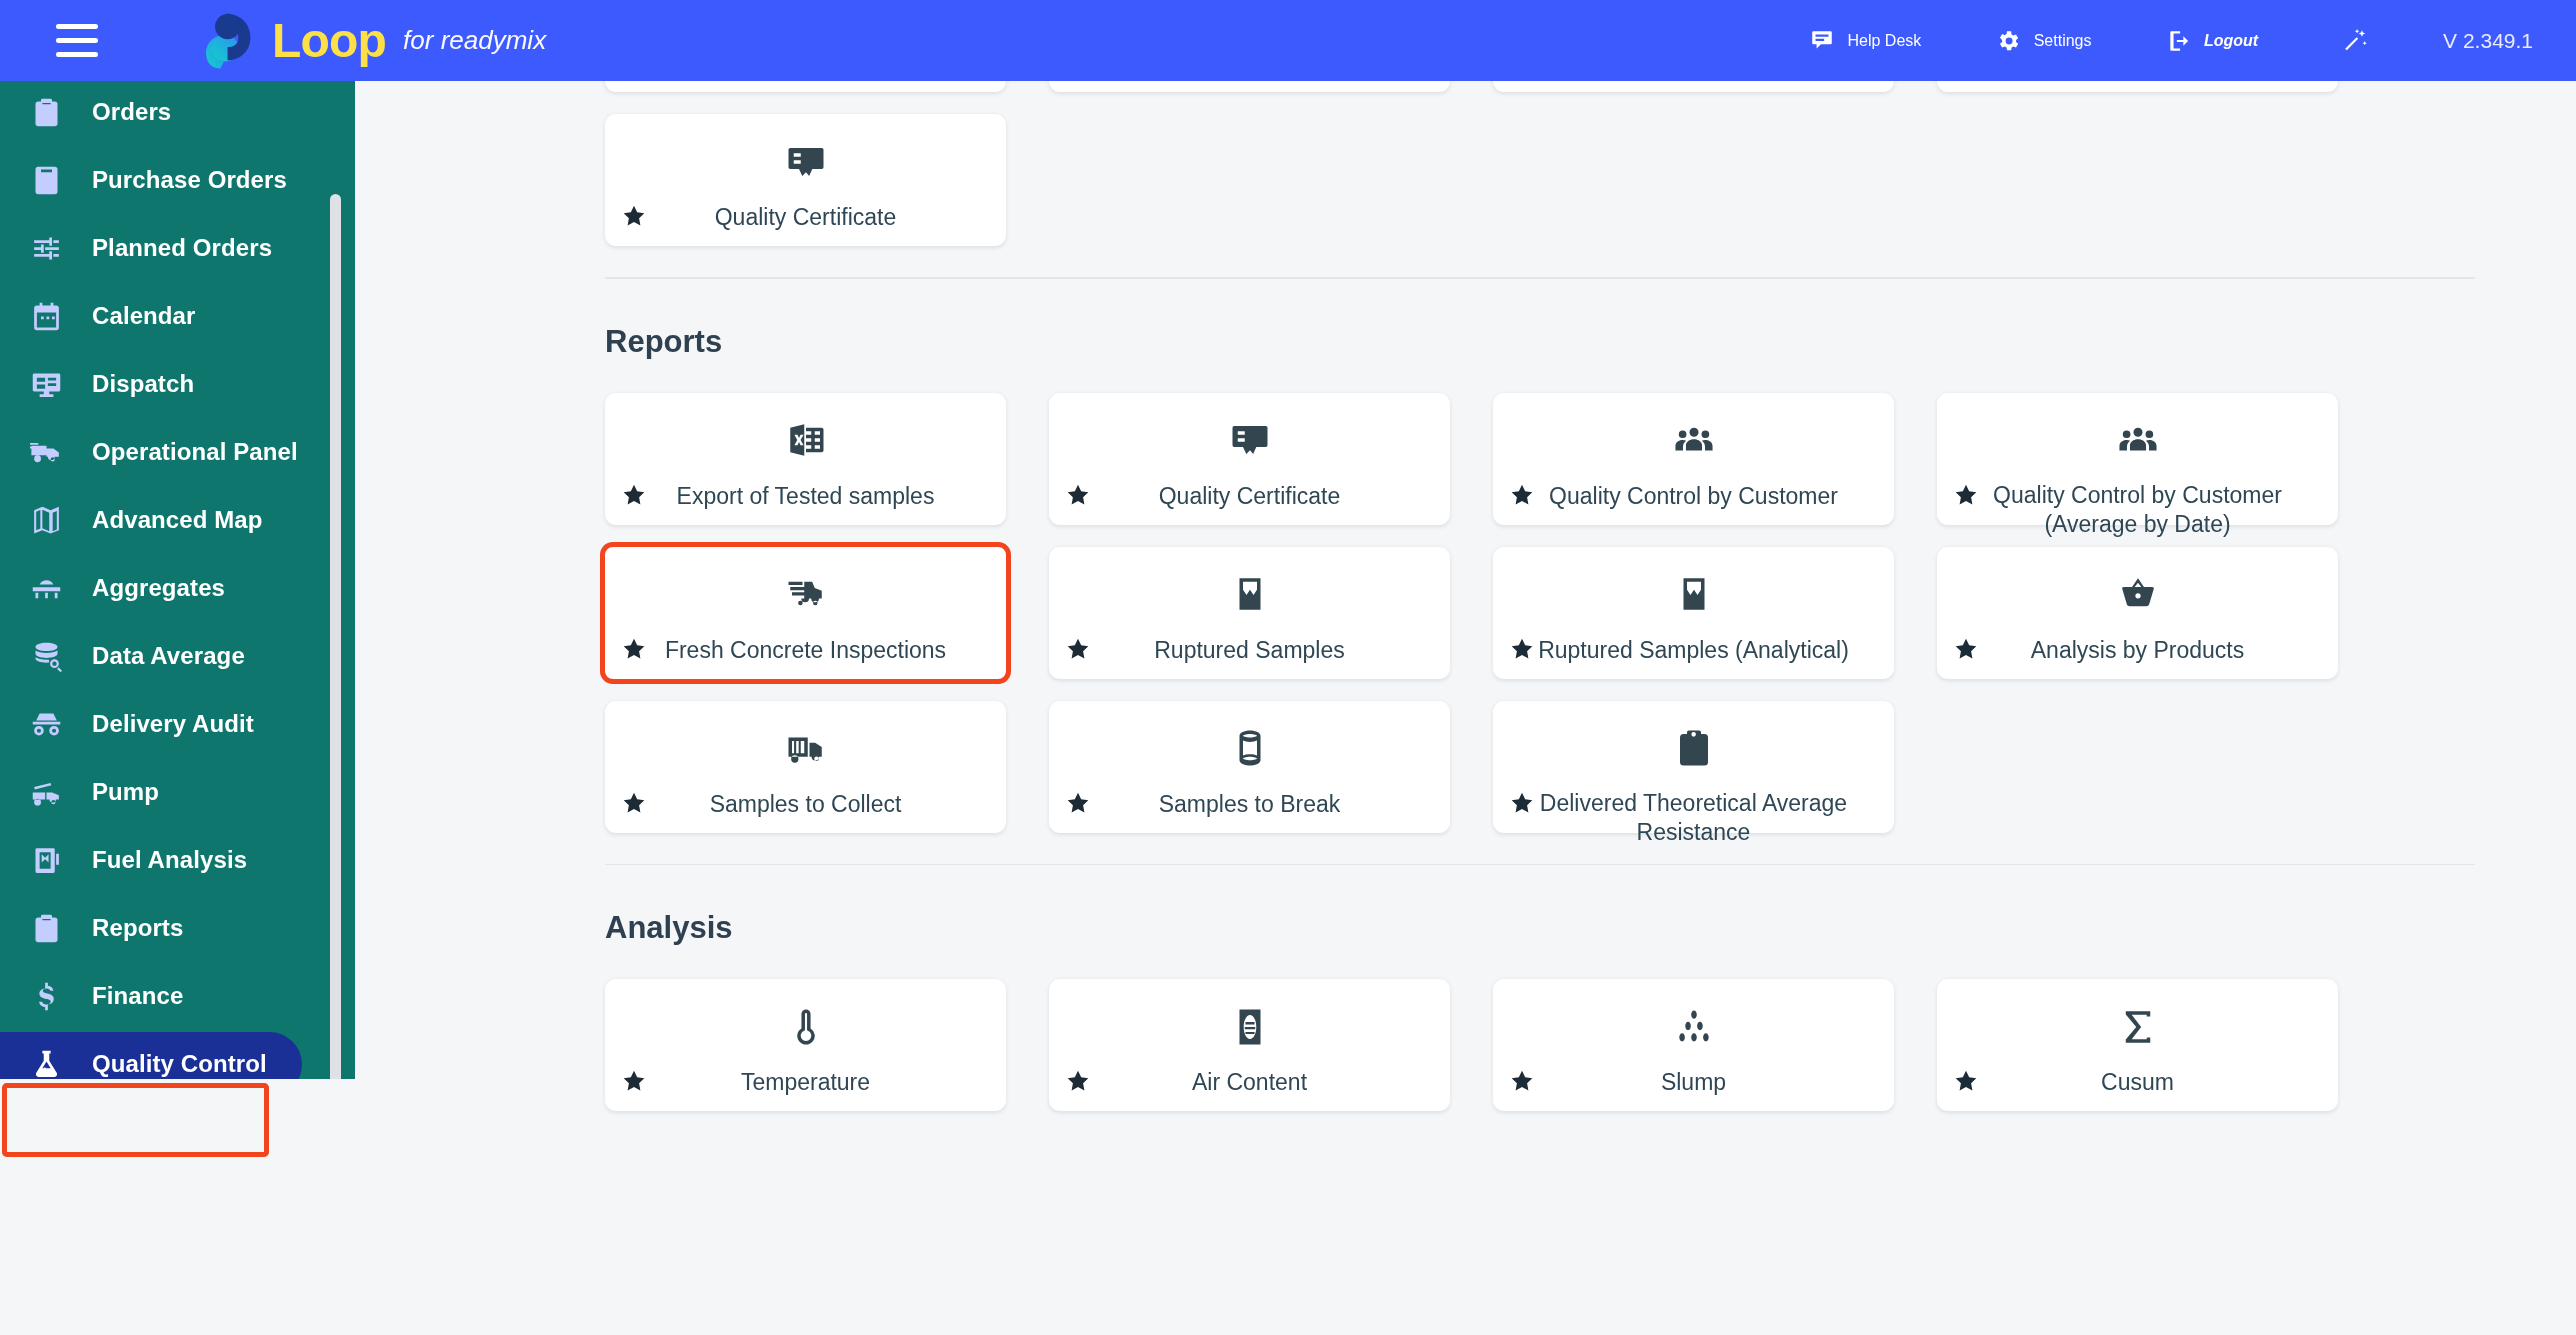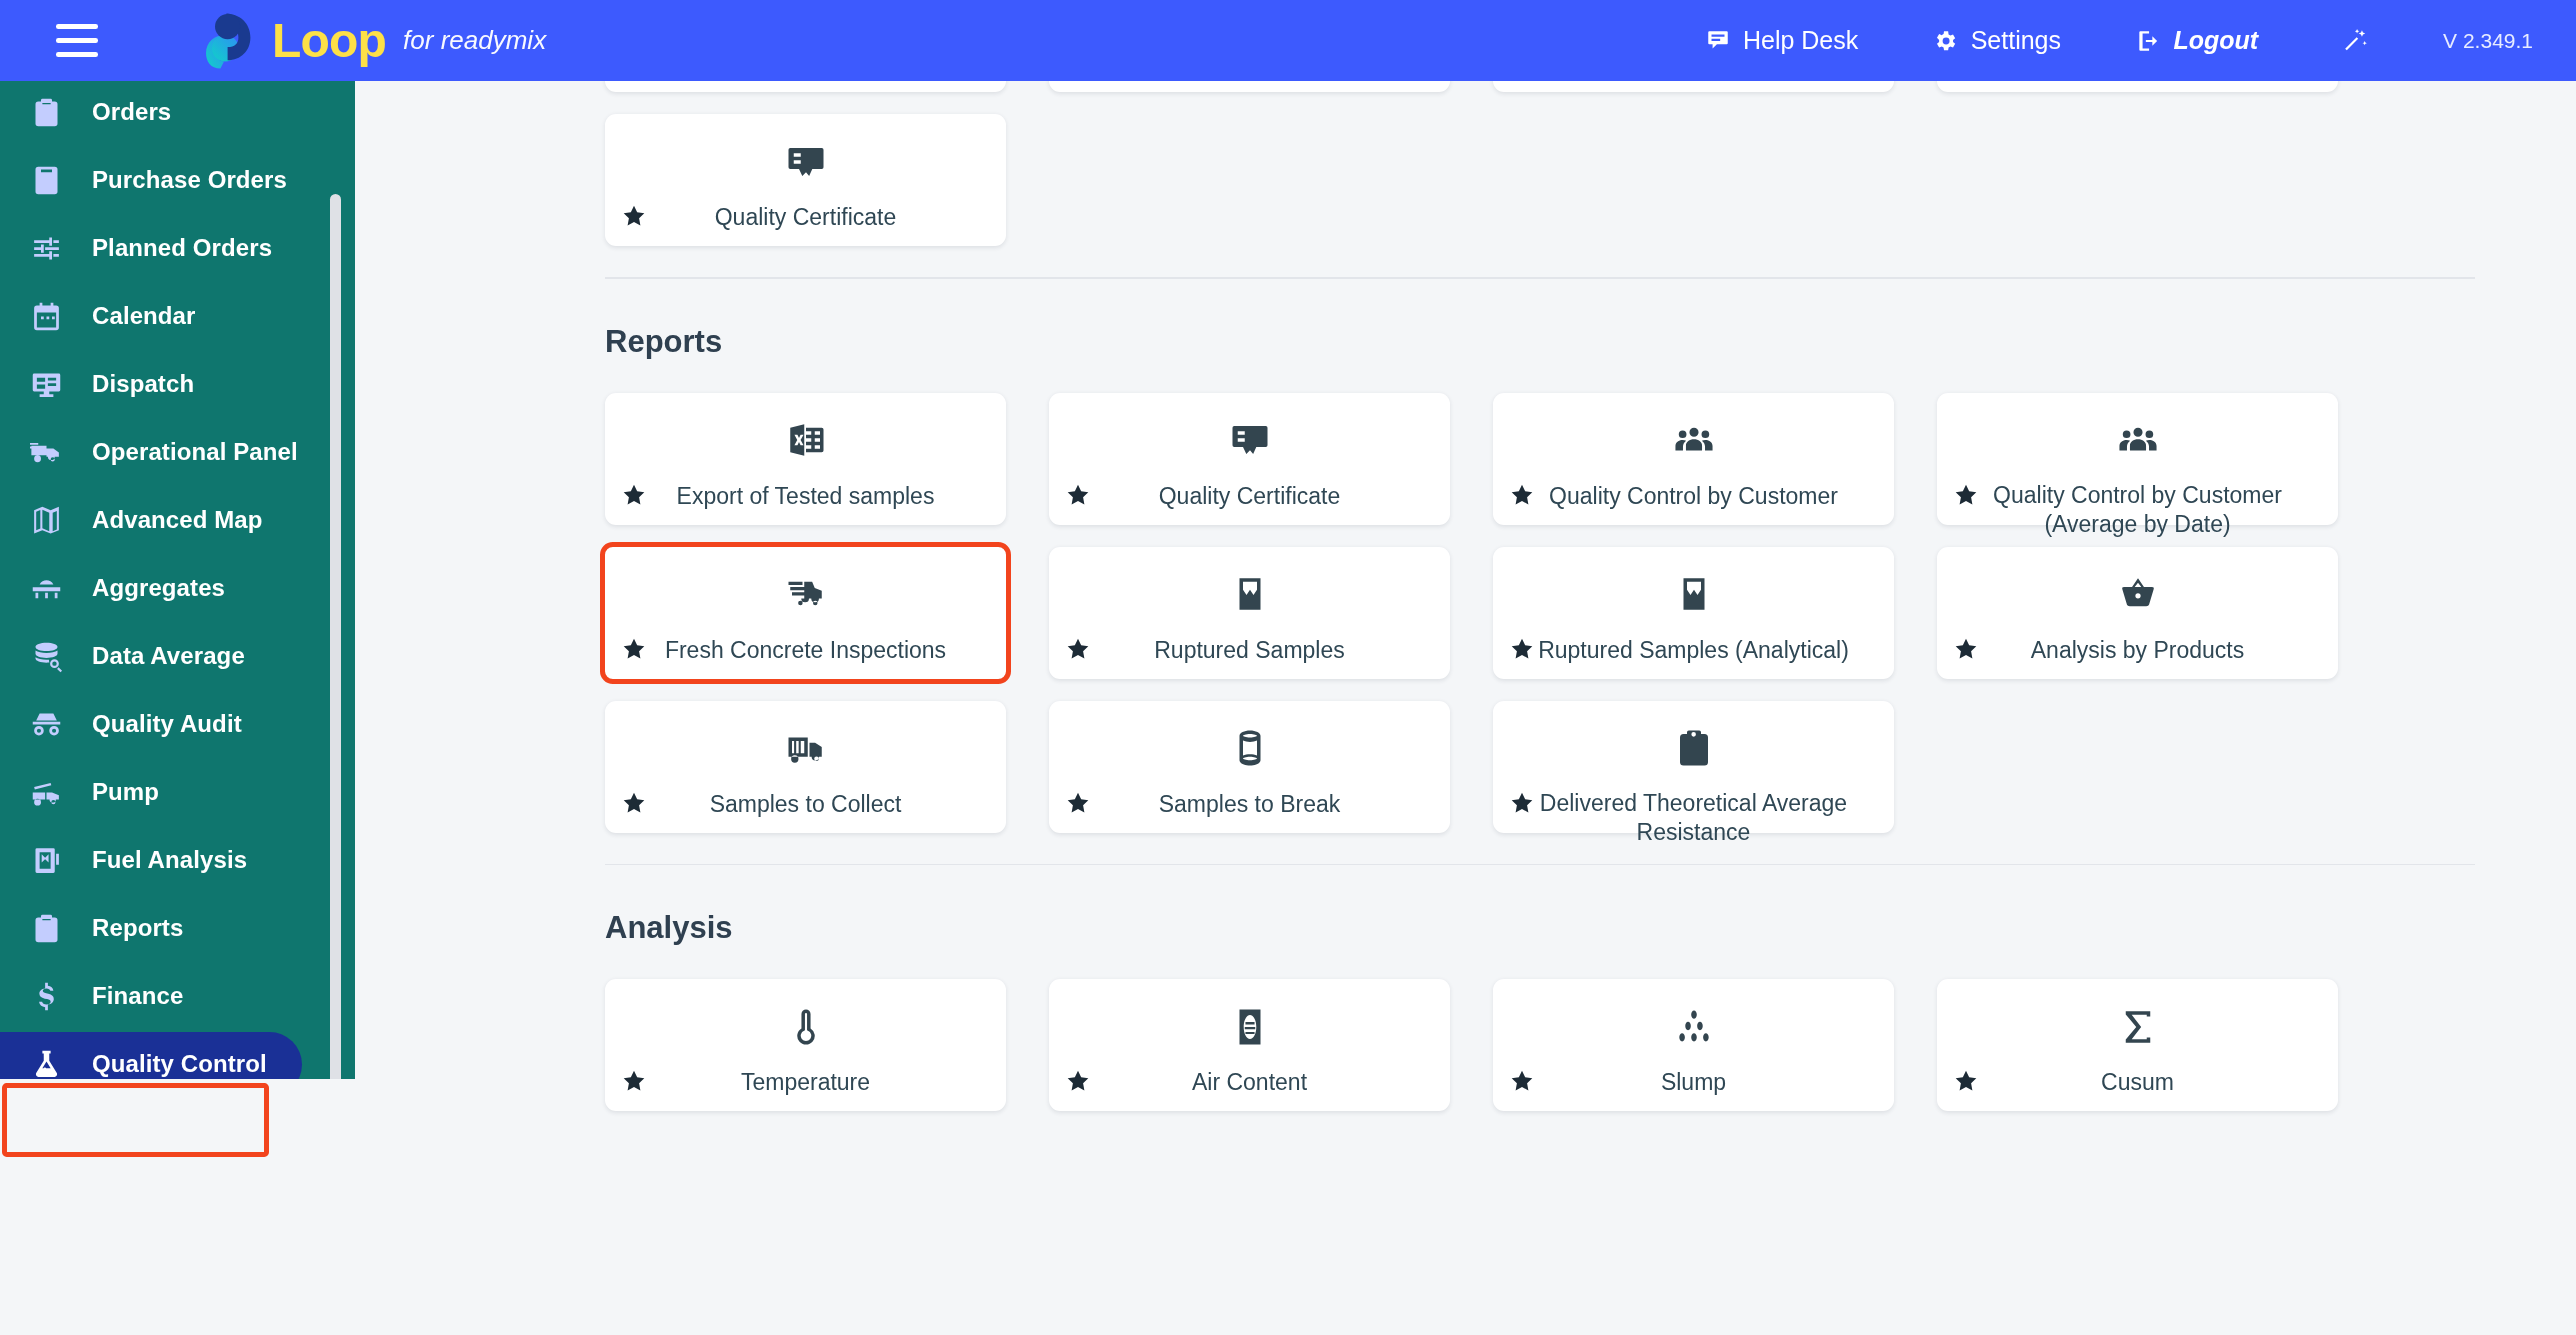--- a/index.html
+++ b/index.html
@@ -33,21 +33,21 @@
     margin-left: 12px; line-height: 1;
   }
   .brand-sub {
     color:#fff; font-size: 26px; font-style: italic; font-weight: 400;
     margin-left: 17px; opacity: .97;
   }
 
   .topnav { margin-left: auto; display: flex; align-items: center; padding-right: 43px; }
   .topnav-item {
     display:flex; align-items:center; gap: 12.4px;
-    color:#fff; font-size: 25px; font-weight: 500;
+    color:#fff; font-size: 16px; font-weight: 500;
     margin-left: 74px; cursor: pointer; white-space: nowrap;
   }
   .topnav-item.logout { font-style: italic; font-weight: 700; }
   .topnav-icn { display:inline-flex; width: 26px; height: 26px; }
   .topnav-icn svg { width: 100%; height: 100%; fill: #fff; }
   .version { color:#e8ecff; font-size: 21px; margin-left: 74px; font-weight: 500; }
 
   
   .sidebar {
     position:absolute; top: 0; left: 0;
@@ -233,21 +233,21 @@
           </svg>
         </span>
         <span class="lbl">Data Average</span>
       </div>
       <div class="nav-item">
         <span class="ico">
           <svg viewBox="0 0 24 24">
             <path d="M7 4h10l2.5 5H4.5L7 4zM2 10h20v2H2v-2zm4.5 3a3.5 3.5 0 1 1 0 7 3.5 3.5 0 0 1 0-7zm11 0a3.5 3.5 0 1 1 0 7 3.5 3.5 0 0 1 0-7zm-11 2a1.5 1.5 0 1 0 0 3 1.5 1.5 0 0 0 0-3zm11 0a1.5 1.5 0 1 0 0 3 1.5 1.5 0 0 0 0-3z"></path>
           </svg>
         </span>
-        <span class="lbl">Quality Audit</span>
+        <span class="lbl">Delivery Audit</span>
       </div>
       <div class="nav-item">
         <span class="ico">
           <svg viewBox="0 0 24 24">
             <path d="M2 12h9v5H2v-5zm10 0h4l5 2v3h-2.2a2.3 2.3 0 0 1-4.6 0H12v-5zM5.5 16.5a2.5 2.5 0 1 0 0 5 2.5 2.5 0 0 0 0-5zm11.5 1a1.5 1.5 0 1 0 0 3 1.5 1.5 0 0 0 0-3zM3 8l12-3 .5 1.8L3.5 9.8 3 8z"></path>
           </svg>
         </span>
         <span class="lbl">Pump</span>
       </div>
       <div class="nav-item">

